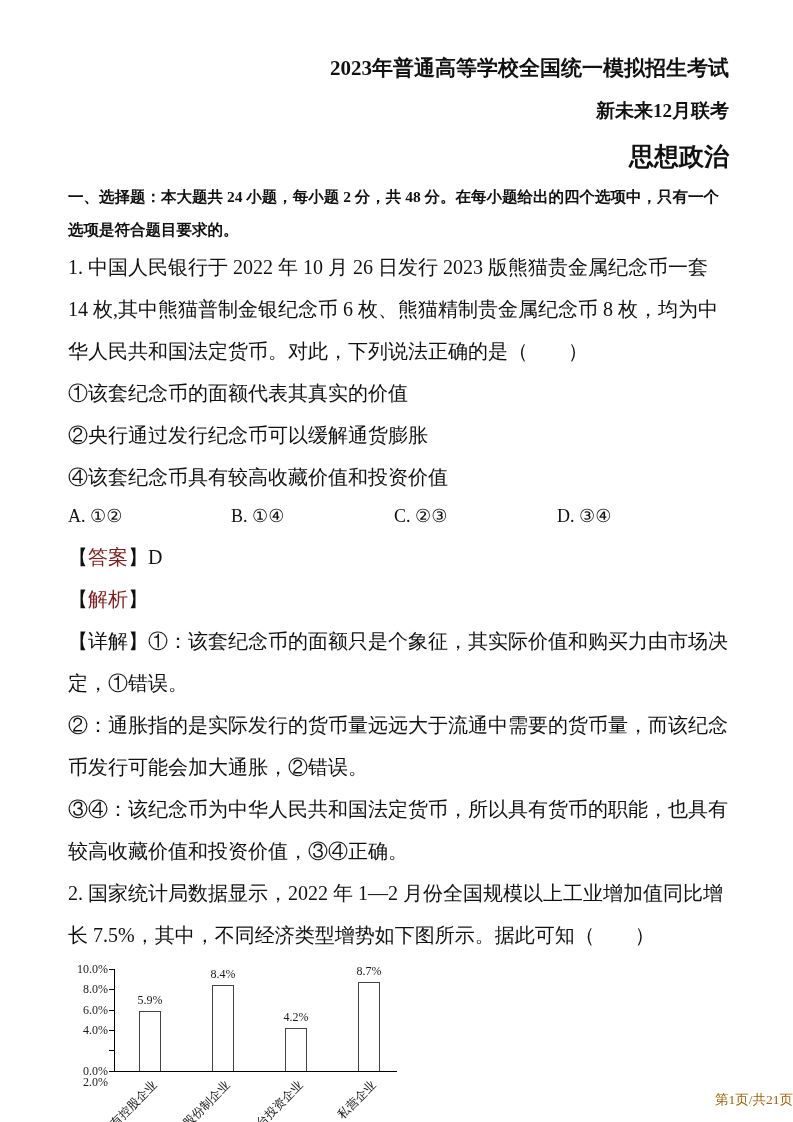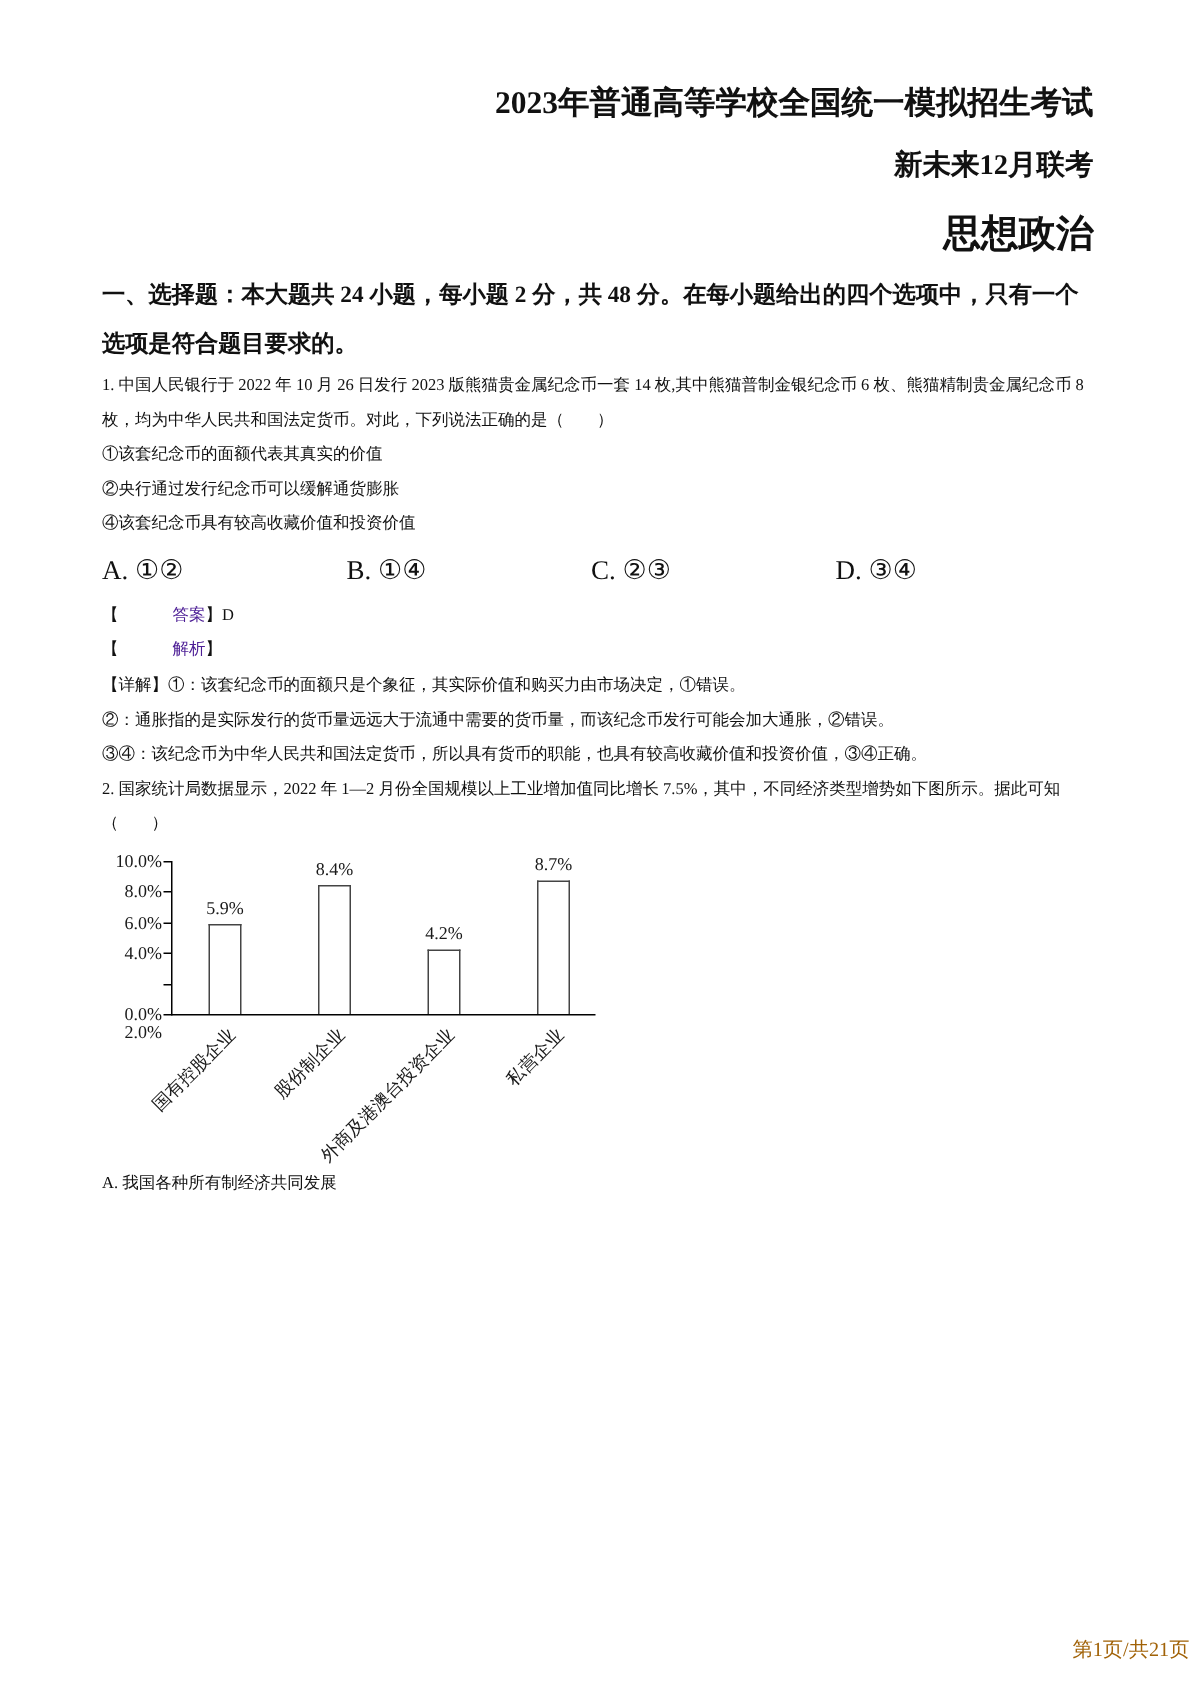--- a/index.html
+++ b/index.html
@@ -6,26 +6,26 @@
   body{
     width:793px;height:1122px;overflow:hidden;position:relative;
     background:#ffffff;color:#111111;
     font-family:"Liberation Serif","DejaVu Serif",serif;
   }
   .content{padding:56px 64px 0 68px;}
   .title{ text-align:right;font-weight:bold;margin:0; }
   .title-1{font-size:21px;line-height:1.2;margin-bottom:19px;}
   .title-2{font-size:19px;line-height:1.2;margin-bottom:19px;}
   .title-3{font-size:25px;line-height:1.2;margin-bottom:9px;}
-  p{margin:0;font-size:11px;line-height:2.1;}
+  p{margin:0;font-size:20px;line-height:2.1;}
   .section-heading{font-weight:bold;font-size:15.5px;}
   .choices{display:flex;font-size:18px;line-height:2.1;}
   .choice{width:163px;white-space:nowrap;}
   .choice:last-child{width:auto;}
-  .tag-blue{color:#4c1d95;margin-left:36px;}
+  .tag-blue{color:#7f1d1d;}
   
   .chart{position:relative;height:212px;margin:5px 0 0 0;font-size:12px;color:#1a1a1a;}
   .plot{
     position:absolute;left:46px;top:8px;width:282px;height:102px;
     border-left:1.5px solid #000;border-bottom:1.5px solid #000;
   }
   .ytick{position:absolute;left:0;width:40px;text-align:right;height:14px;line-height:14px;}
   .tick{position:absolute;left:-6px;width:5px;height:1px;background:#000;}
   .bar{position:absolute;bottom:0;width:22px;background:#ffffff;border:1px solid #444;border-bottom:none;box-sizing:border-box;}
   .val{position:absolute;width:60px;text-align:center;height:15px;line-height:15px;}

